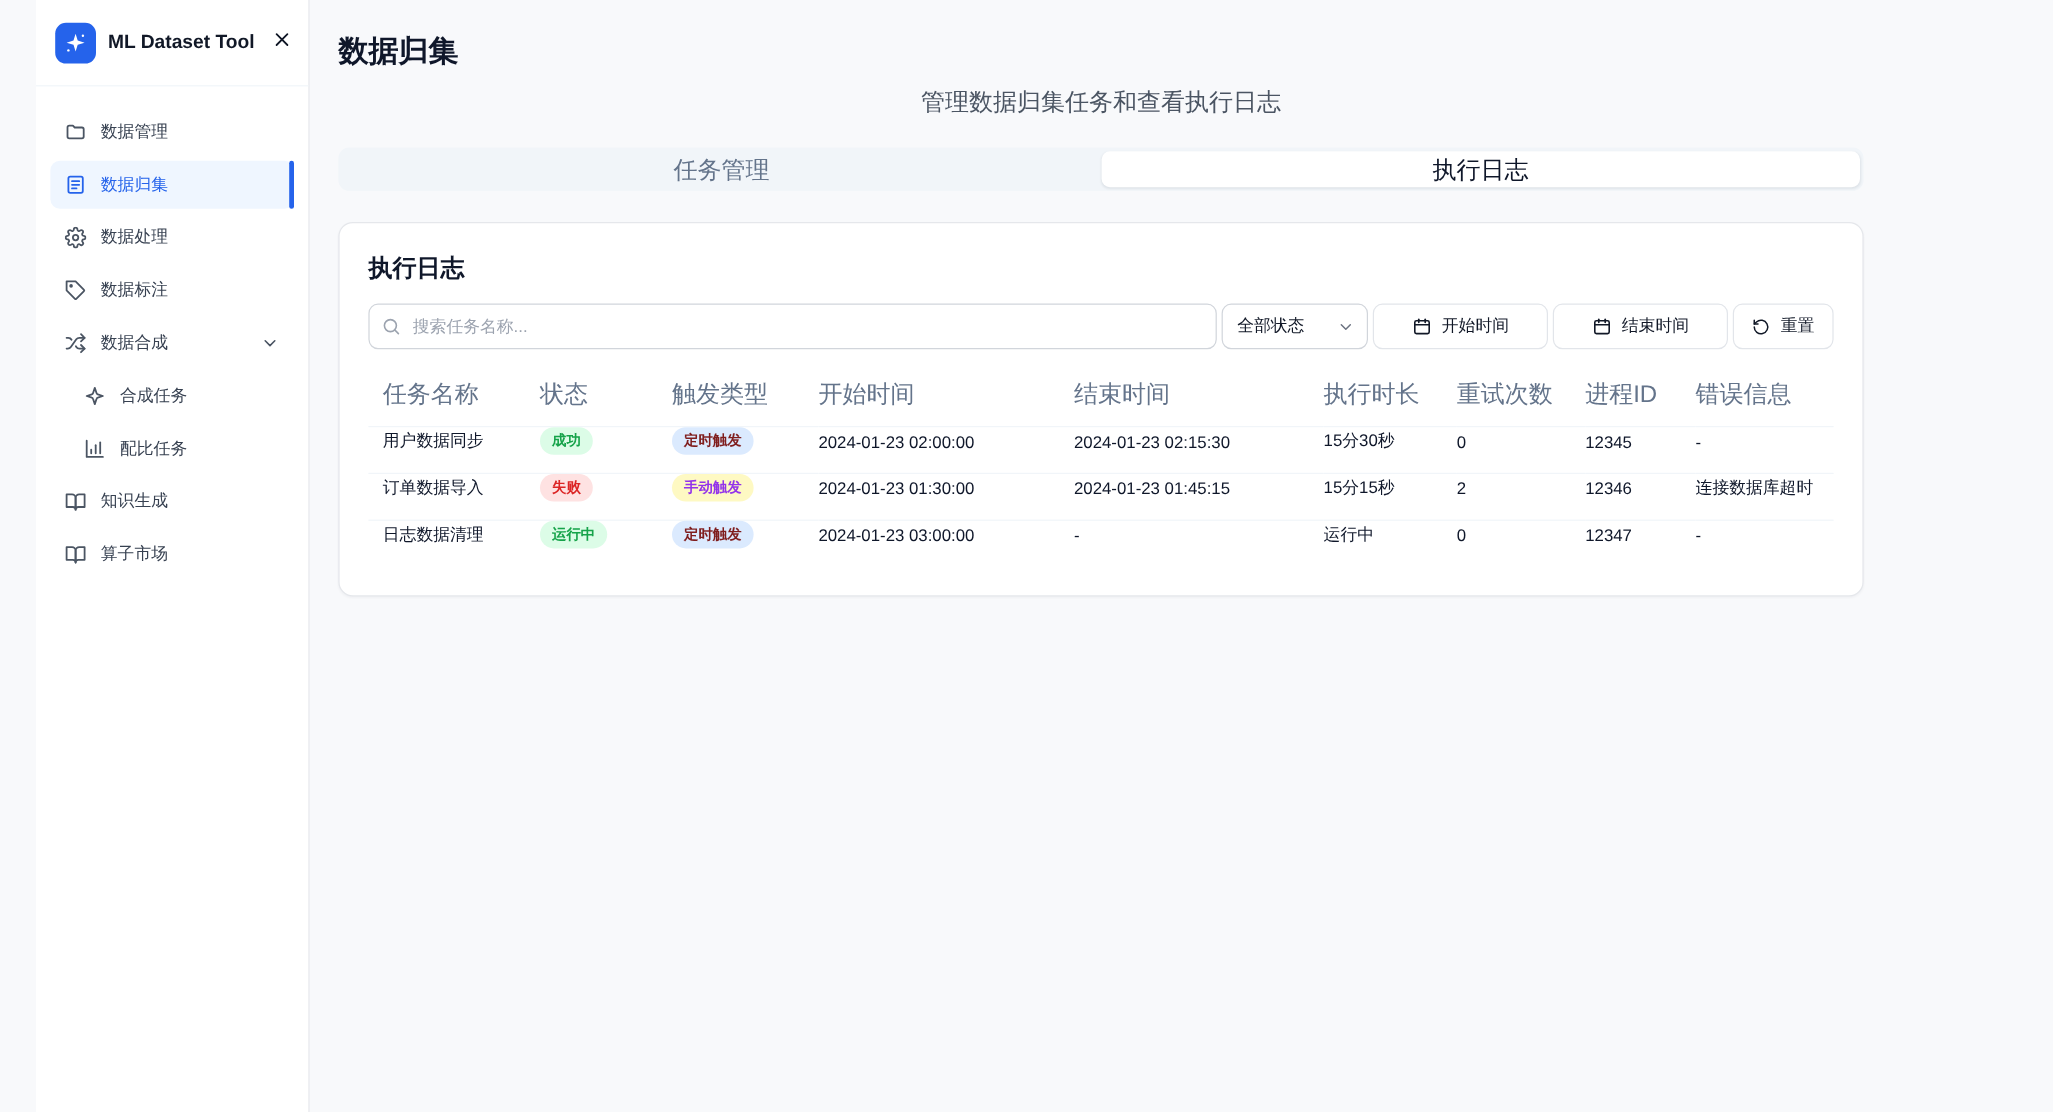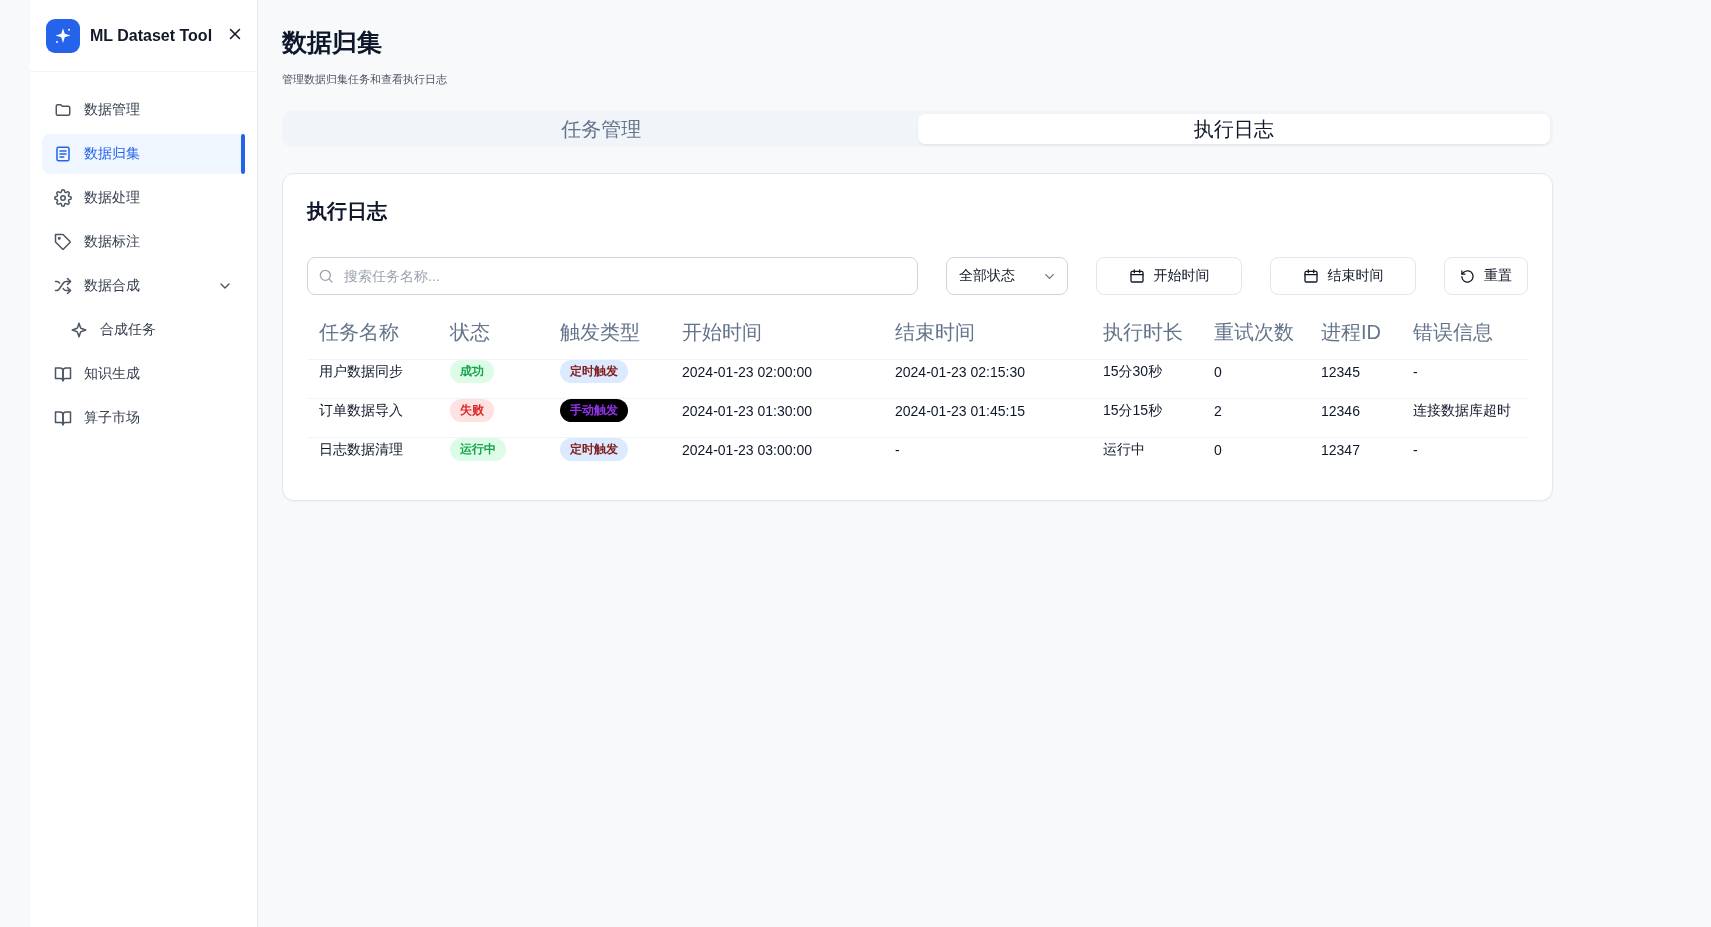--- a/index.html
+++ b/index.html
@@ -24,51 +24,51 @@
   .nav-item.child { padding-left:28px; }
   .nav-item.active { background:#eff6ff; color:#2563eb; font-weight:500; }
   .nav-item.active .icon { color:#2563eb; }
   .nav-item.active::after { content:""; position:absolute; right:0; top:0; bottom:0; width:4px; border-radius:3px; background:#2563eb; }
   .nav-badge { margin-left:auto; min-width:22px; height:21px; padding:0 6px; border-radius:6px; background:#2563eb; color:#fff; font-size:12px; font-weight:600; display:flex; align-items:center; justify-content:center; }
   .nav-chevron { margin-left:auto; color:#6b7280; }
 
   
   .main { flex:1; padding:26px 158px 0 24px; }
   .page-title { margin:0; font-size:25px; font-weight:700; color:#0f172a; }
-  .page-subtitle { margin:13px 0 0; font-size:11px; color:#4b5563; }
+  .page-subtitle { margin:13px 0 0; font-size:20px; color:#4b5563;text-align:center; }
 
   .tabs { margin-top:24px; background:#f1f5f9; border-radius:9px; padding:3px; display:flex; height:36px; }
   .tab { flex:1; display:flex; align-items:center; justify-content:center; font-size:20px; color:#64748b; border-radius:7px; cursor:pointer; }
   .tab.active { background:#ffffff; color:#0f172a; font-weight:500; box-shadow:0 1px 2px rgba(15,23,42,.08); }
 
   .card { margin-top:26px; background:#ffffff; border:1px solid #e5e7eb; border-radius:12px; padding:24px; box-shadow:0 1px 2px rgba(15,23,42,.04); }
   .card-title { margin:0; font-size:20px; font-weight:700; color:#0f172a; }
 
-  .filters { margin-top:32px; display:flex; gap:28px; align-items:center; }
+  .filters { margin-top:16px; display:flex; gap:4px; align-items:center; }
   .search-box { position:relative; flex:1; }
   .search-box .icon { position:absolute; left:11px; top:50%; transform:translateY(-50%); color:#9ca3af; }
   .search-box input { width:100%; height:38px; border:1px solid #d1d5db; border-radius:8px; padding:0 12px 0 36px; font-size:14px; color:#0f172a; font-family:inherit; outline:none; background:#fff; }
   .search-box input::placeholder { color:#9ca3af; }
   .select { width:122px; height:38px; flex-shrink:0; border:1px solid #d1d5db; border-radius:8px; background:#fff; display:flex; align-items:center; justify-content:space-between; padding:0 10px 0 12px; font-size:14px; color:#111827; cursor:pointer; }
   .select .icon { color:#6b7280; }
   .btn { height:38px; flex-shrink:0; border:1px solid #e2e5ea; border-radius:8px; background:#fff; display:flex; align-items:center; justify-content:center; gap:9px; font-size:14px; color:#111827; font-family:inherit; cursor:pointer; }
   .btn .icon { color:#111827; }
   .btn-date { width:146px; }
   .btn-reset { width:84px; }
 
   table.log-table { margin-top:10px; width:100%; border-collapse:collapse; table-layout:fixed; }
   .log-table th { text-align:left; font-weight:400; font-size:20px; color:#64748b; padding:14px 12px 13px 0; }
   .log-table td { font-size:14px; color:#0f172a; padding:0 12px 15px 0; border-top:1px solid #f1f5f9; }
   .log-table th:first-child, .log-table td:first-child { padding-left:12px; }
   .cell-name { font-weight:500; }
   .pill { display:inline-block; padding:4px 10px; border-radius:9999px; font-size:12px; font-weight:700; line-height:1.25; white-space:nowrap; }
   .pill-green { background:#dcfce7; color:#16a34a; }
   .pill-red { background:#fee2e2; color:#dc2626; }
   .pill-blue { background:#dbeafe; color:#7f1d1d; }
-  .pill-purple { background:#000000; color:#9333ea; }
+  .pill-purple { background:#fef9c3; color:#9333ea; }
   .err { color:#dc2626; }
 </style>
 </head>
 <body>
 
 <aside class="sidebar">
   <div class="sidebar-header">
     <div class="logo">
       <span class="icon">
         <svg width="20" height="20" viewBox="0 0 24 24" fill="#ffffff">
@@ -143,20 +143,31 @@
           </svg>
         </span>
       </div>
       <div class="nav-item child">
         <span class="icon">
           <svg width="18" height="18" viewBox="0 0 24 24" fill="none" stroke="currentColor" stroke-width="2" stroke-linecap="round" stroke-linejoin="round">
             <path d="M12 3l1.9 5.7a2 2 0 0 0 1.4 1.4L21 12l-5.7 1.9a2 2 0 0 0-1.4 1.4L12 21l-1.9-5.7a2 2 0 0 0-1.4-1.4L3 12l5.7-1.9a2 2 0 0 0 1.4-1.4Z"></path>
           </svg>
         </span>
         <span>合成任务</span>
+      </div>
+      <div class="nav-item child">
+        <span class="icon">
+          <svg width="18" height="18" viewBox="0 0 24 24" fill="none" stroke="currentColor" stroke-width="2" stroke-linecap="round" stroke-linejoin="round">
+            <path d="M3 3v18h18"></path>
+            <line x1="8" y1="17" x2="8" y2="13"></line>
+            <line x1="13" y1="17" x2="13" y2="8"></line>
+            <line x1="18" y1="17" x2="18" y2="5"></line>
+          </svg>
+        </span>
+        <span>配比任务</span>
       </div>
       <div class="nav-item">
         <span class="icon">
           <svg width="18" height="18" viewBox="0 0 24 24" fill="none" stroke="currentColor" stroke-width="2" stroke-linecap="round" stroke-linejoin="round">
             <path d="M2 4h6a4 4 0 0 1 4 4v13a3 3 0 0 0-3-3H2Z"></path>
             <path d="M22 4h-6a4 4 0 0 0-4 4v13a3 3 0 0 1 3-3h7Z"></path>
           </svg>
         </span>
         <span>知识生成</span>
       </div>

